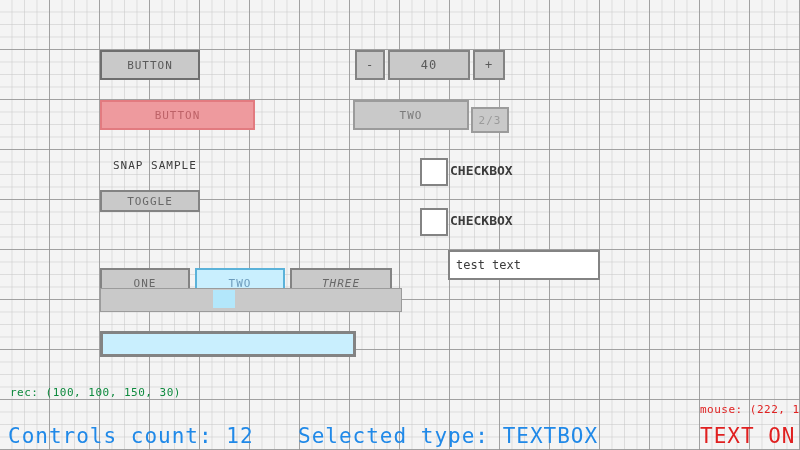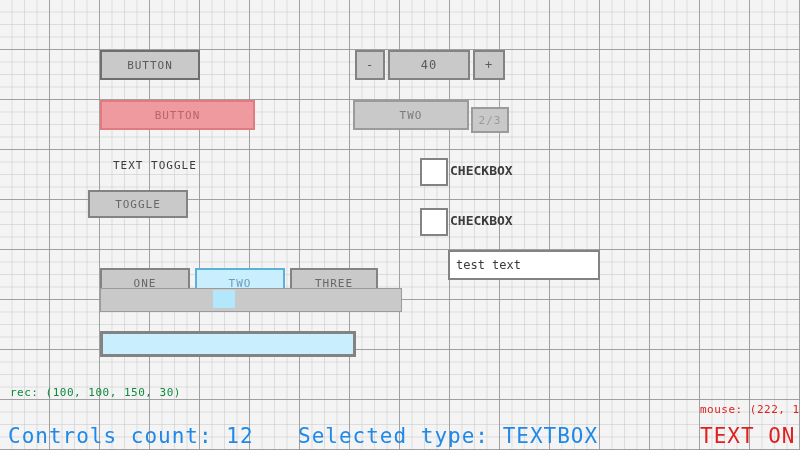--- a/index.html
+++ b/index.html
@@ -144,28 +144,28 @@
 </style>
 </head>
 <body>
 
 <div id="app">
 
   <div class="ctl btn btn-dark-border" style="left:100px; top:50px; width:100px; height:30px;">BUTTON</div>
 
   <div class="ctl btn-red" style="left:100px; top:100px; width:155px; height:30px;">BUTTON</div>
 
-  <div class="ctl label-txt" style="left:113px; top:155px; width:160px; height:20px;">TEXT TOGGLE</div>
-
-  <div class="ctl btn" style="left:88px; top:190px; width:100px; height:28px;">TOGGLE</div>
+  <div class="ctl label-txt" style="left:113px; top:155px; width:160px; height:20px;">SNAP SAMPLE</div>
+
+  <div class="ctl btn" style="left:100px; top:190px; width:100px; height:22px;">TOGGLE</div>
 
   <div style="position:absolute; left:100px; top:240px; width:280px; height:30px;margin-top:28px;">
     <div class="ctl btn" style="left:0px; top:0px; width:90px; height:30px;">ONE</div>
     <div class="ctl toggle-on" style="left:95px; top:0px; width:90px; height:30px;">TWO</div>
-    <div class="ctl btn" style="left:190px; top:0px; width:88px; height:30px;">THREE</div>
+    <div class="ctl btn" style="left:190px; top:0px; width:102px; height:30px;font-style:italic;">THREE</div>
   </div>
 
   <div class="slider-track" style="position:absolute; left:100px; top:288px; width:300px; height:22px;">
     <div class="slider-thumb" style="left:112px; top:1px; width:22px; height:18px;"></div>
   </div>
 
   <div class="progress-outer" style="position:absolute; left:100px; top:331px; width:250px; height:20px;"></div>
 
   <div style="position:absolute; left:355px; top:50px; width:150px; height:30px;">
     <div class="ctl spinner-box" style="left:0px; top:0px; width:30px; height:30px;">-</div>

